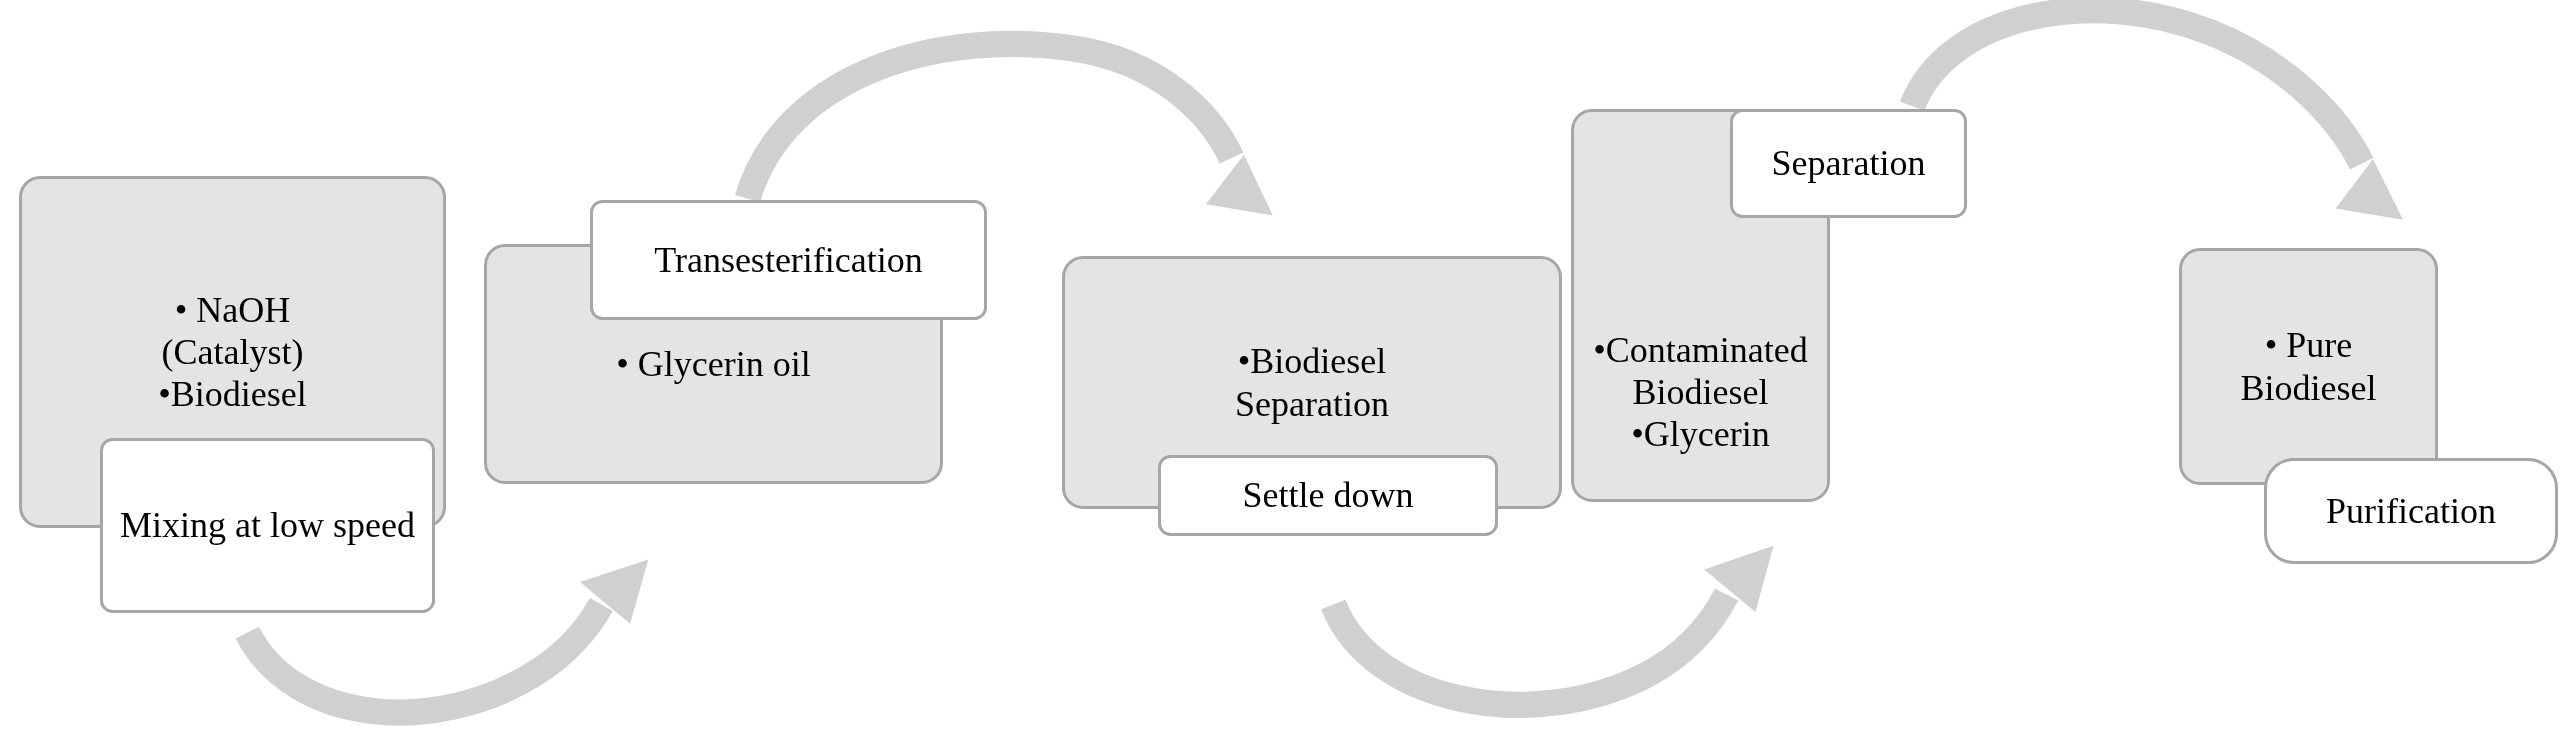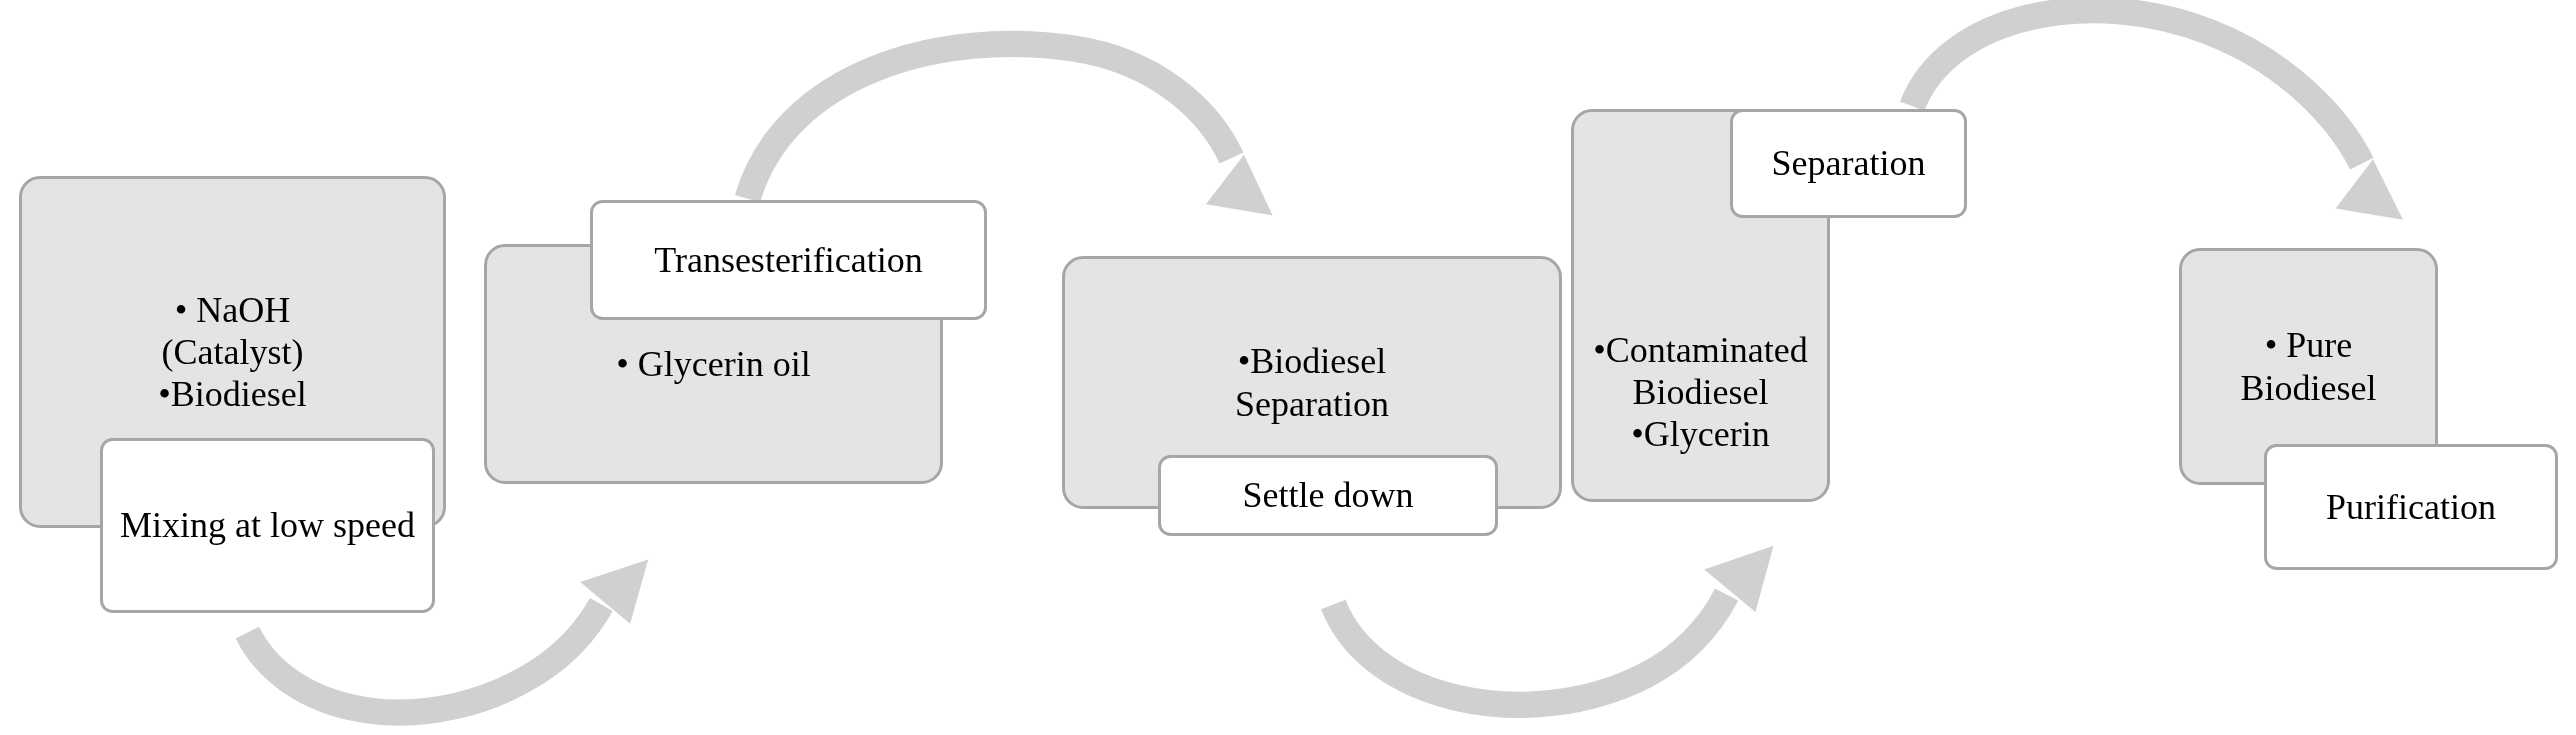--- a/index.html
+++ b/index.html
@@ -68,21 +68,21 @@
   #stage2-label { left: 590px;  top: 200px; width: 397px; height: 120px; }
   
   #stage3-box   { left: 1062px; top: 256px; width: 500px; height: 253px; }
   #stage3-label { left: 1158px; top: 455px; width: 340px; height: 81px; }
   
   #stage4-box   { left: 1571px; top: 109px; width: 259px; height: 393px;
                   justify-content: flex-end; padding-bottom: 44px; }
   #stage4-label { left: 1730px; top: 109px; width: 237px; height: 109px; }
   
   #stage5-box   { left: 2179px; top: 248px; width: 259px; height: 237px; }
-  #stage5-label { left: 2264px; top: 444px; width: 294px; height: 126px; }
+  #stage5-label { left: 2264px; top: 458px; width: 294px; height: 106px; border-radius: 30px; }
 </style>
 </head>
 <body>
 
 <div id="diagram">
 
   <svg id="arrow-layer" viewBox="0 0 4125 1177">
 
     <g>
       <path d="M 396 1013 C 470 1160 700 1180 862 1075 C 910 1044 942 1005 963 968" fill="none" stroke="#d0d0d0" stroke-width="42" stroke-linecap="butt"></path>

